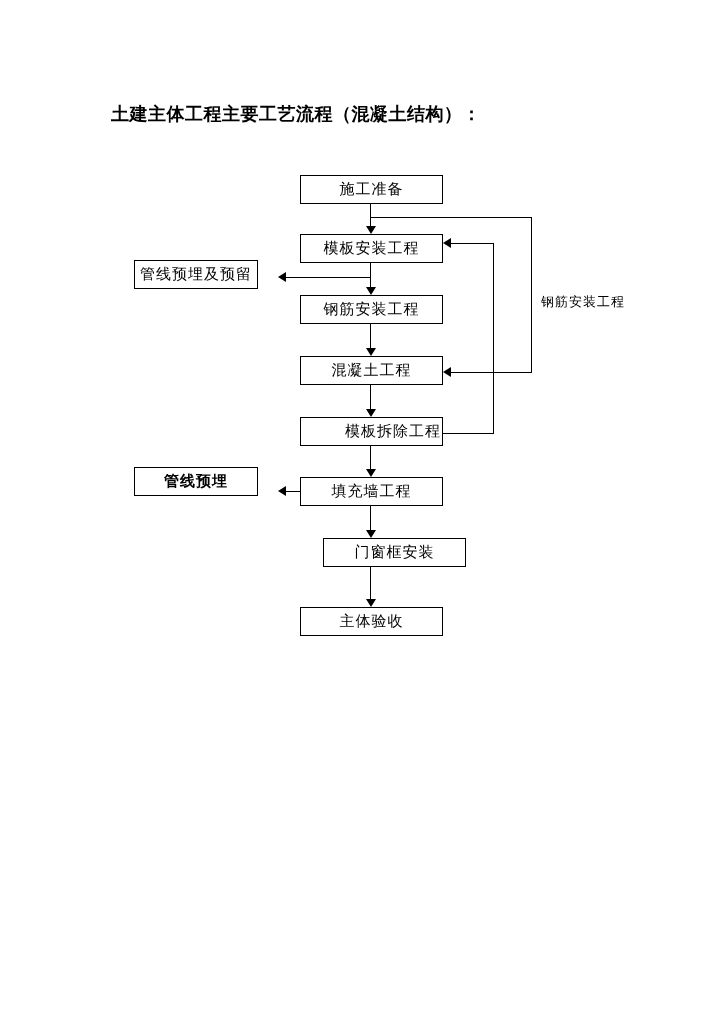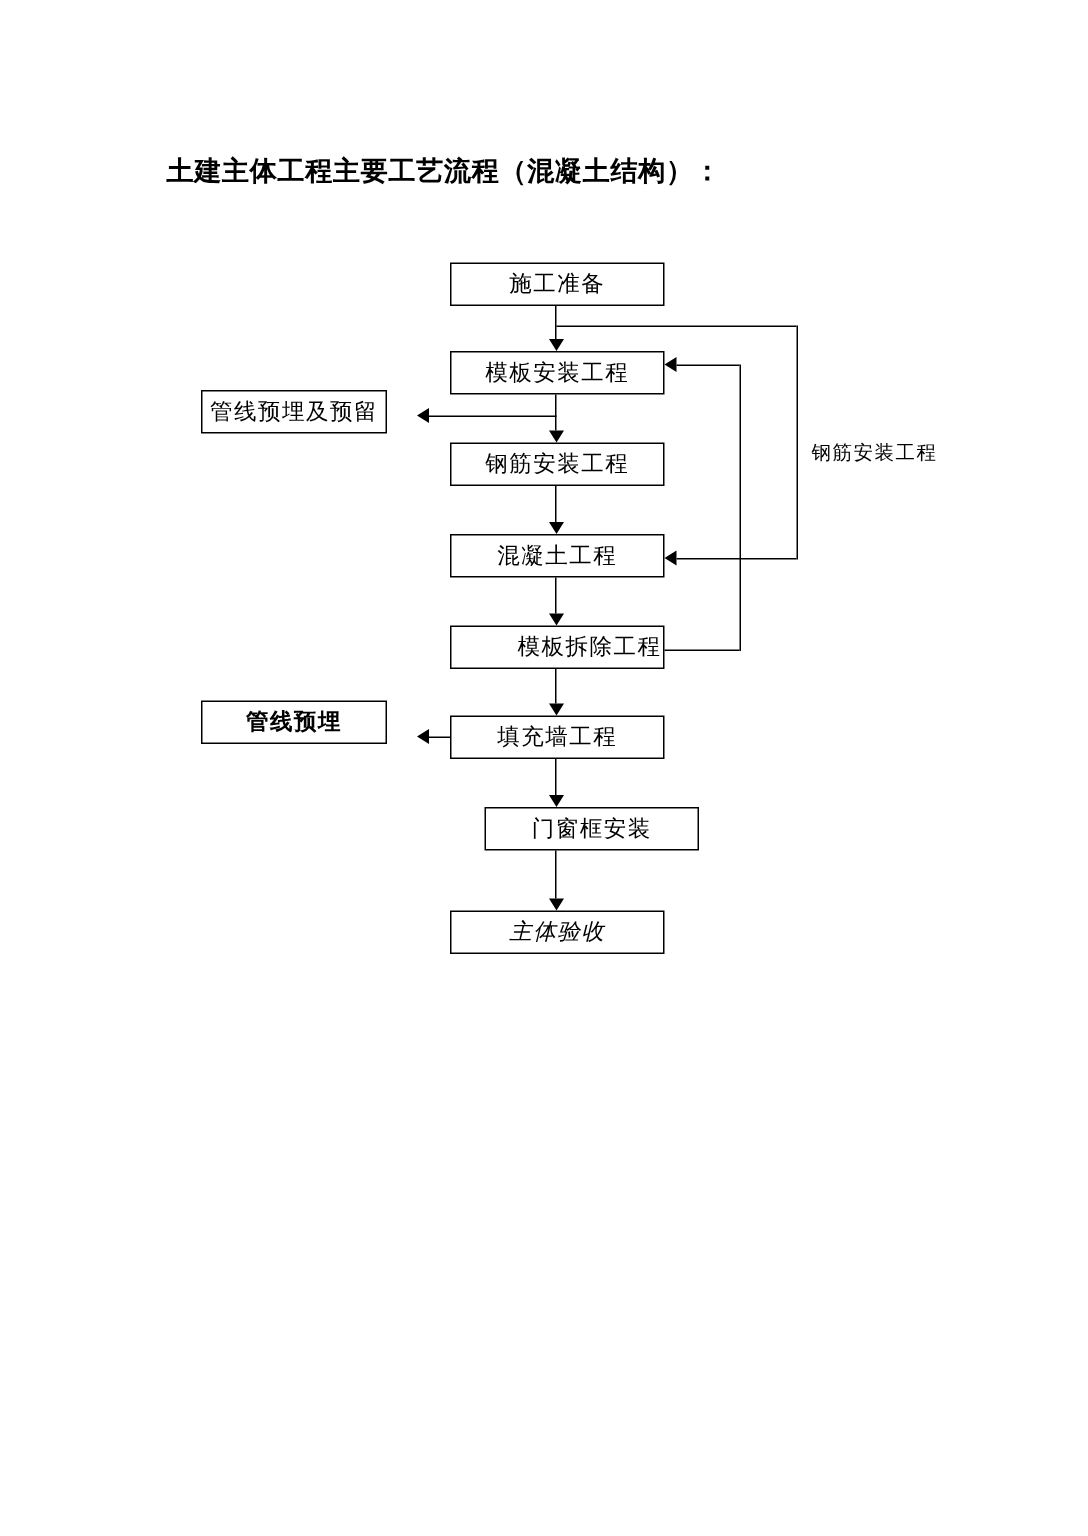--- a/index.html
+++ b/index.html
@@ -40,21 +40,21 @@
   .main-node { left: 300px; width: 143px; height: 29px; }
   .side-node { left: 134px; width: 124px; height: 29px; }
 
   #node-construction-prep   { top: 175px; }
   #node-formwork-install    { top: 234px; }
   #node-rebar-install       { top: 295px; }
   #node-concrete-work       { top: 356px; }
   #node-formwork-removal    { top: 417px; padding-left: 43px; }
   #node-infill-wall         { top: 477px; }
   #node-door-window-frame   { top: 538px; margin-left: 23px; }
-  #node-main-acceptance     { top: 607px; font-style: italic; }
+  #node-main-acceptance     { top: 607px; }
   #node-pipeline-embed-reserve { top: 260px; }
   #node-pipeline-embed         { top: 467px; font-weight: bold; }
 
   .vline, .hline {
     position: absolute;
     background: #000000;
   }
   .vline { width: 1px; }
   .hline { height: 1px; }
 

